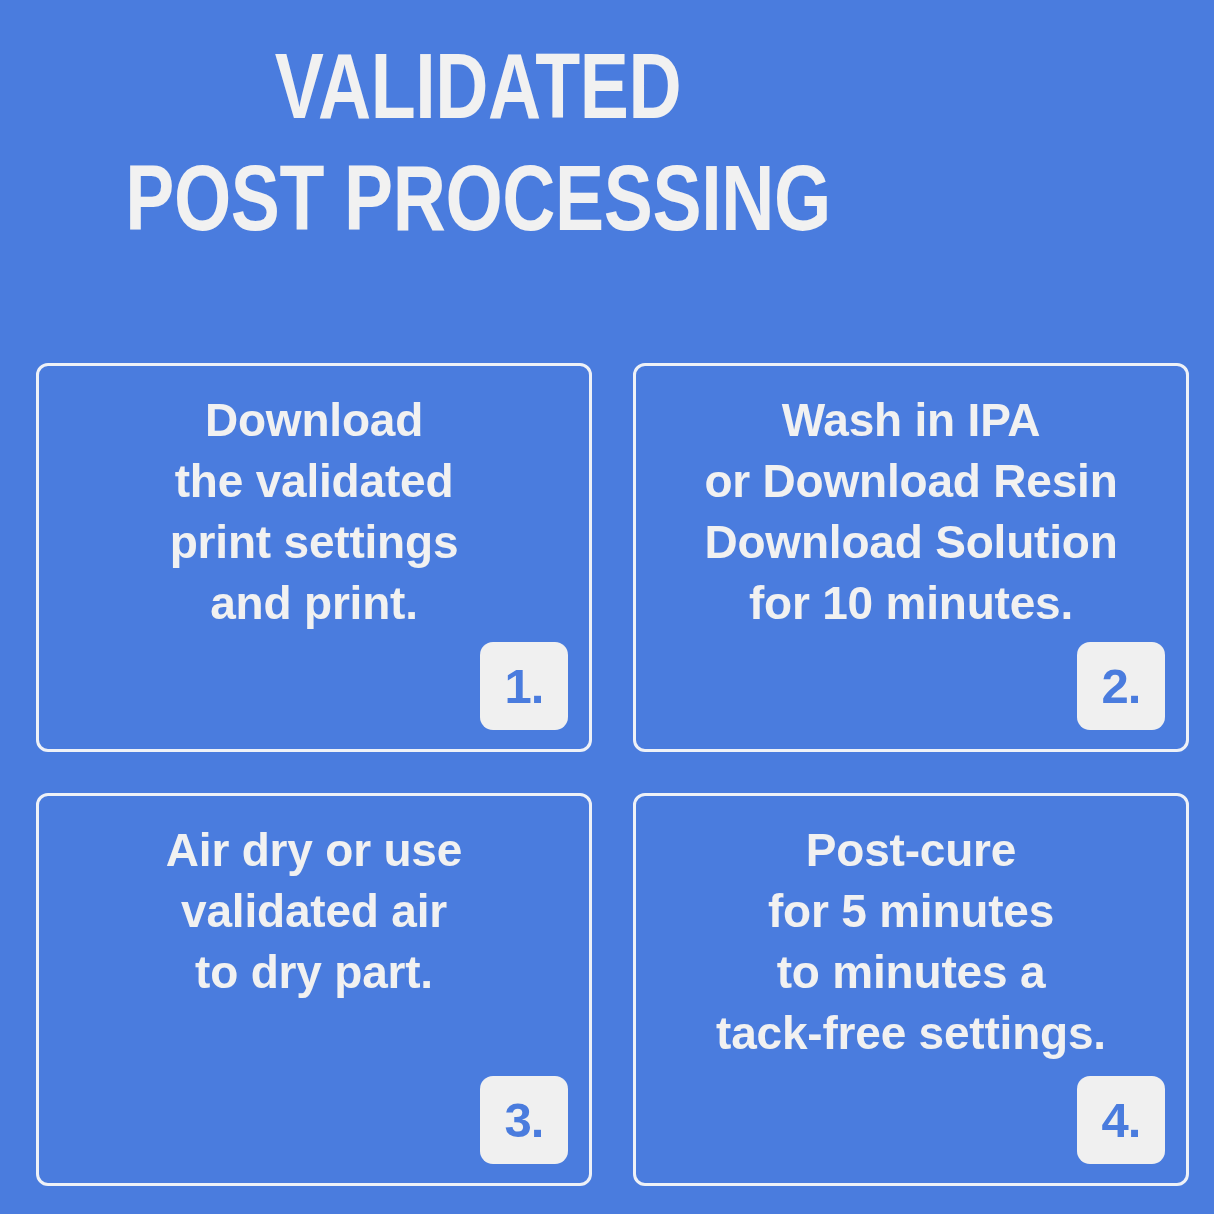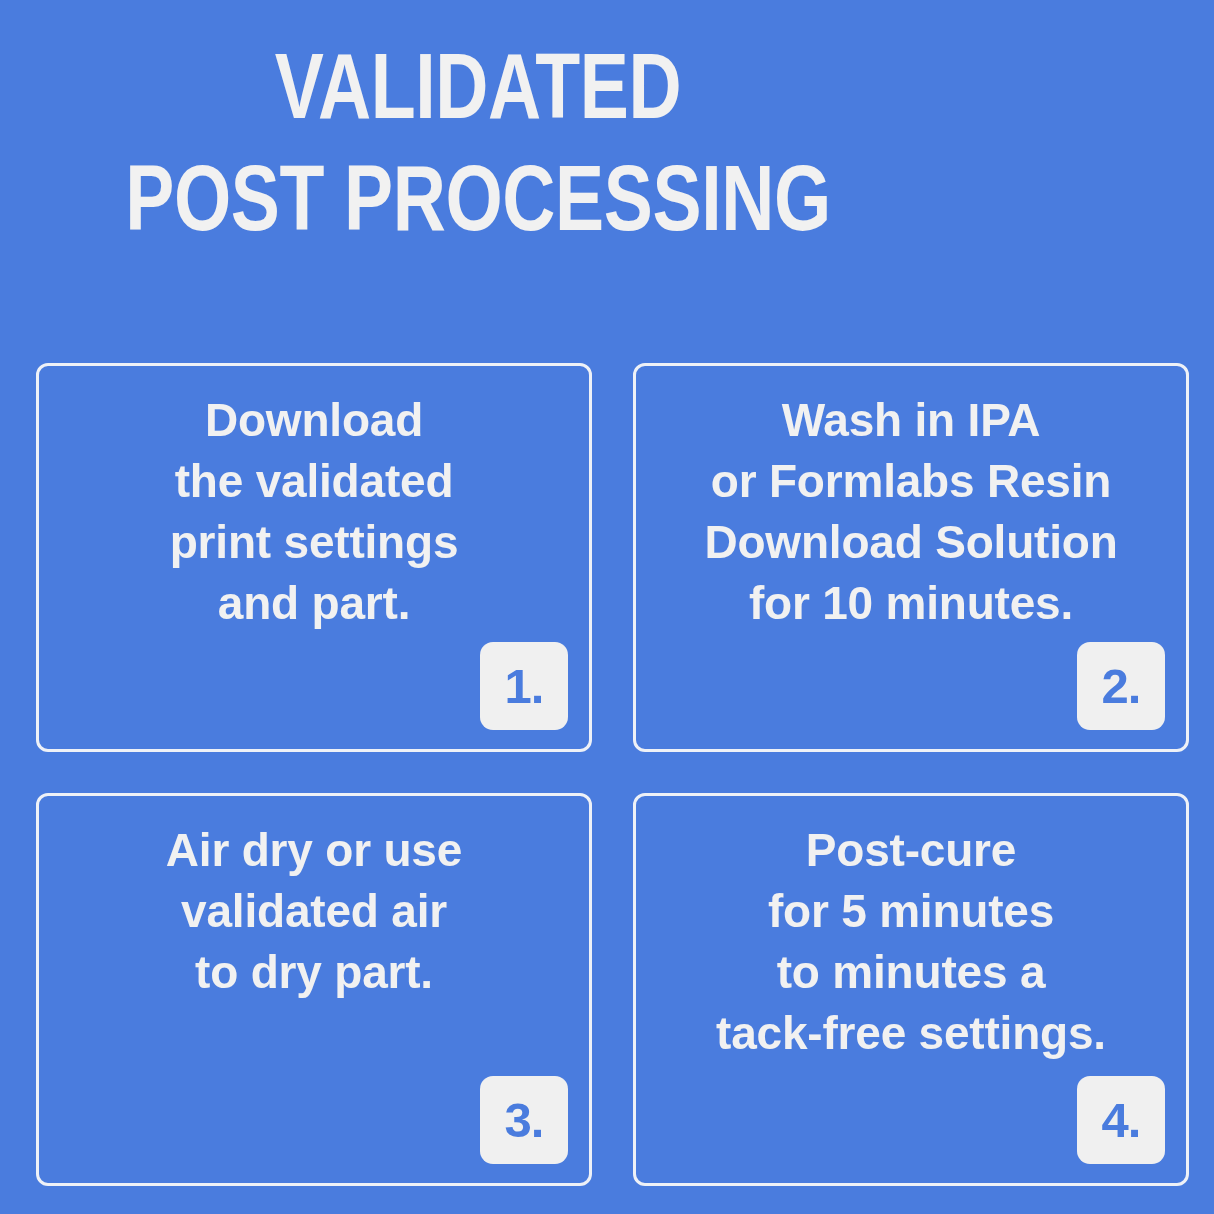--- a/index.html
+++ b/index.html
@@ -107,31 +107,31 @@
     <span class="header-line">POST PROCESSING</span>
   </div>
 
   <div class="grid">
 
     <div class="card">
       <p class="card-text">
         <span class="tline">Download</span>
         <span class="tline">the validated</span>
         <span class="tline">print settings</span>
-        <span class="tline">and part.</span>
+        <span class="tline">and print.</span>
       </p>
       <div class="badge">
         <span class="badge-label">1.</span>
       </div>
     </div>
 
     <div class="card">
       <p class="card-text">
         <span class="tline">Wash in IPA</span>
-        <span class="tline">or Formlabs Resin</span>
+        <span class="tline">or Download Resin</span>
         <span class="tline">Download Solution</span>
         <span class="tline">for 10 minutes.</span>
       </p>
       <div class="badge">
         <span class="badge-label">2.</span>
       </div>
     </div>
 
     <div class="card">
       <p class="card-text">

